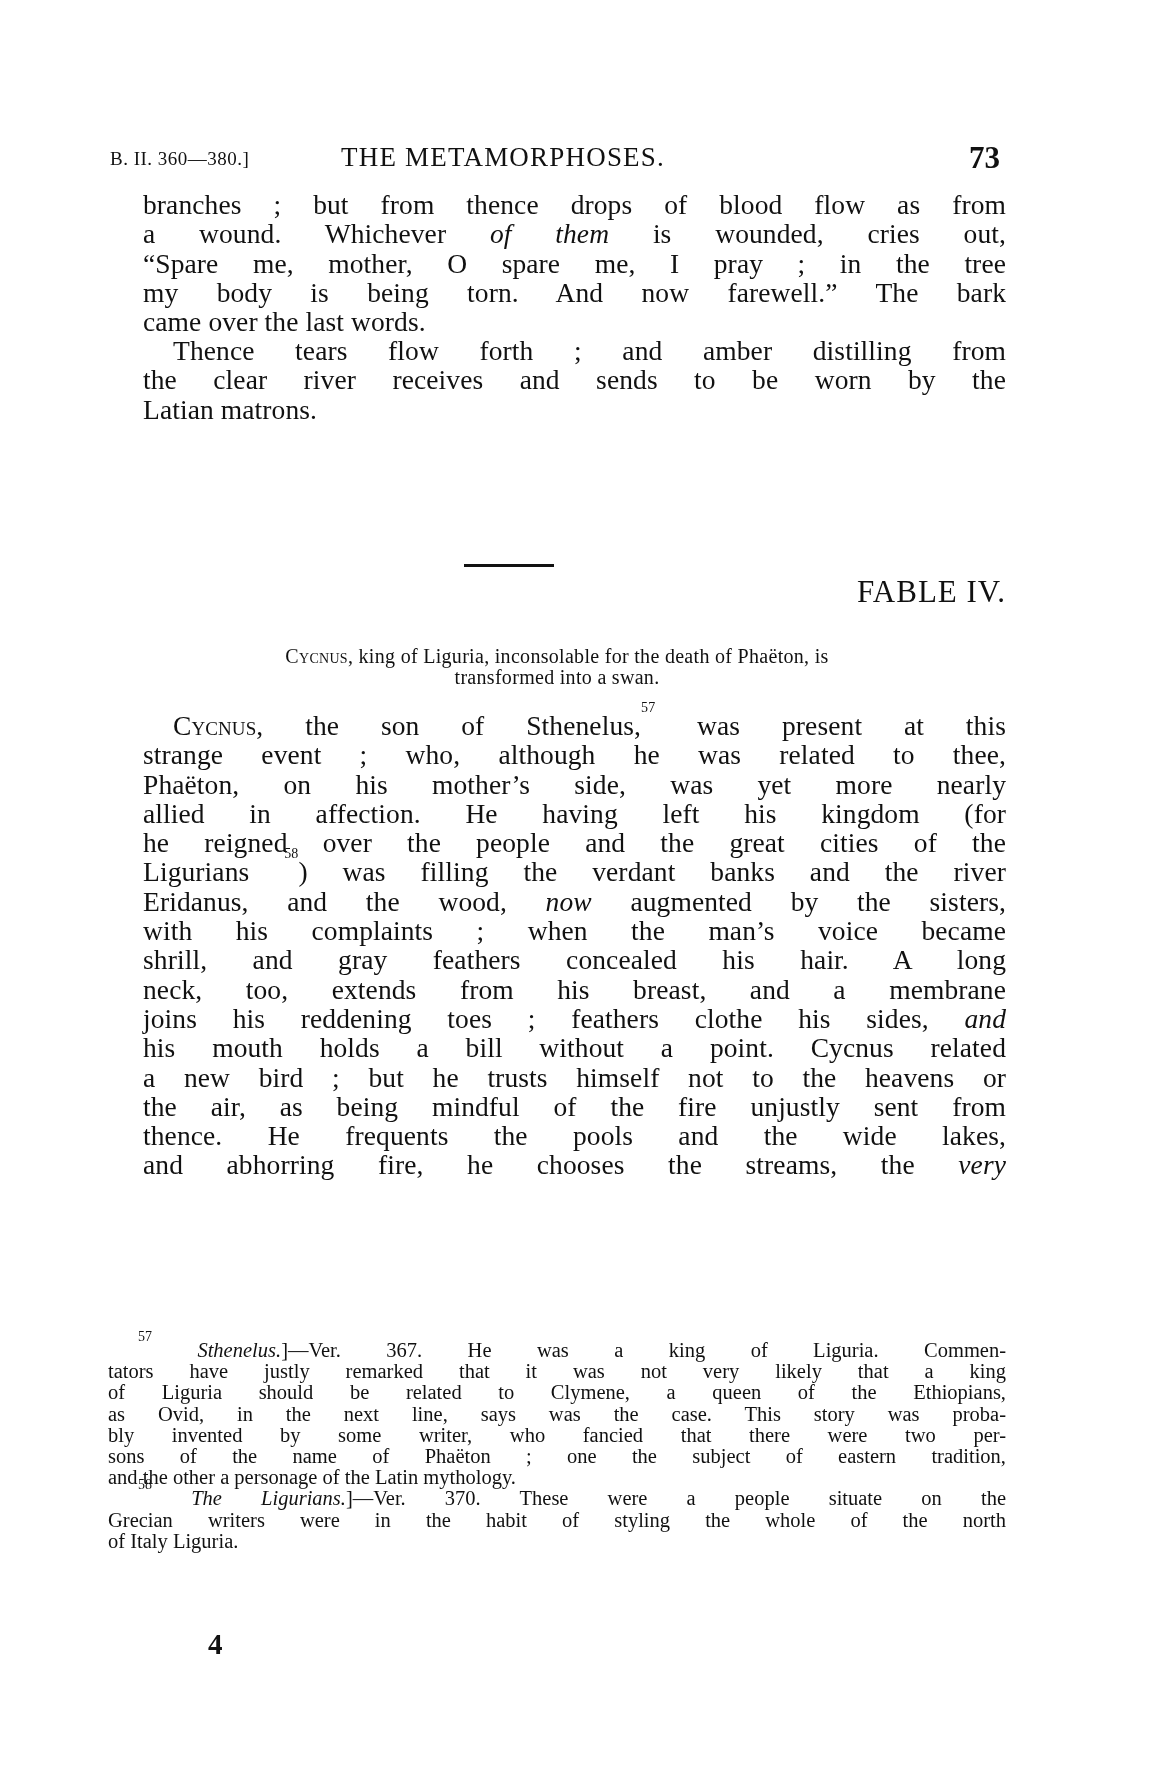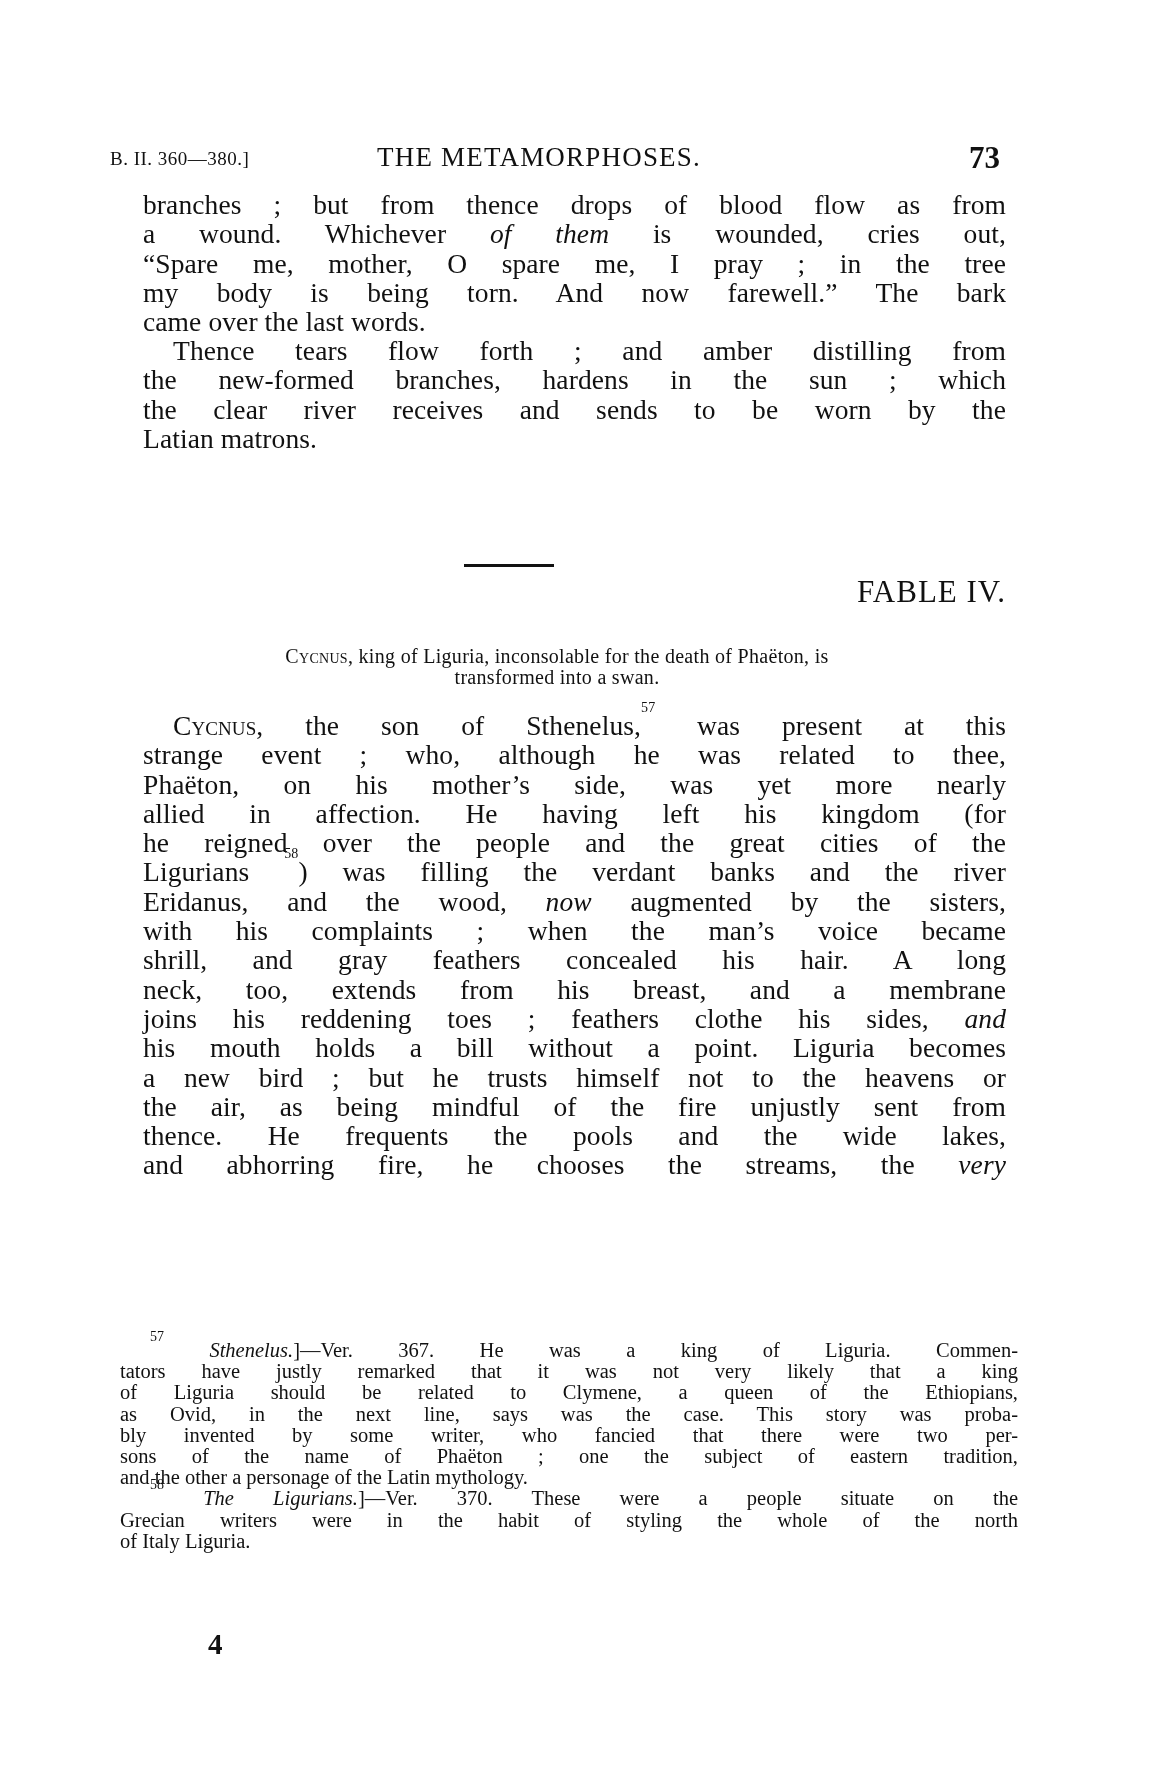--- a/index.html
+++ b/index.html
@@ -35,21 +35,20 @@
       font-size: 19px;
       letter-spacing: 0.5px;
       font-variant: small-caps;
     }
     .rh-title {
       position: absolute;
       left: 233px;
       top: 6px;
       font-size: 27px;
       letter-spacing: 1.2px;
-      margin-left: 36px;
     }
     .rh-folio {
       position: absolute;
       right: 6px;
       top: 4px;
       font-size: 31px;
       font-weight: bold;
     }
     .para {
       position: absolute;
@@ -103,21 +102,21 @@
       top: 646px;
       left: 0;
       width: 898px;
       font-size: 20px;
       line-height: 21px;
       text-align: center;
       letter-spacing: 0.3px;
     }
     .notes {
       position: absolute;
-      left: 12px;
+      left: 0;
       width: 898px;
       font-size: 20.5px;
       line-height: 21.2px;
     }
     .notes .line {
       display: block;
       text-align: justify;
       text-align-last: justify;
       white-space: nowrap;
     }
@@ -144,21 +143,20 @@
   <div class="para" style="top:190px;">
     <span class="line">branches ; but from thence drops of blood flow as from</span>
     <span class="line"><span>a wound. Whichever</span> <em>of them</em> <span>is wounded, cries out,</span></span>
     <span class="line">“Spare me, mother, O spare me, I pray ; in the tree</span>
     <span class="line">my body is being torn. And now farewell.” The bark</span>
     <span class="line last">came over the last words.</span>
   </div>
 
   <div class="para" style="top:336px;">
     <span class="line indent">Thence tears flow forth ; and amber distilling from</span>
-    <span class="line">the new-formed branches, hardens in the sun ; which</span>
     <span class="line">the clear river receives and sends to be worn by the</span>
     <span class="line last">Latian matrons.</span>
   </div>
 
   <div class="rule"></div>
 
   <div class="fable-title">FABLE IV.</div>
 
   <div class="argument">
     <span class="sc">Cycnus</span><span>, king of Liguria, inconsolable for the death of Phaëton, is</span><br>
@@ -170,21 +168,21 @@
     <span class="line">strange event ; who, although he was related to thee,</span>
     <span class="line">Phaëton, on his mother’s side, was yet more nearly</span>
     <span class="line">allied in affection. He having left his kingdom (for</span>
     <span class="line">he reigned over the people and the great cities of the</span>
     <span class="line"><span>Ligurians</span> <sup>58</sup><span>) was filling the verdant banks and the river</span></span>
     <span class="line"><span>Eridanus, and the wood,</span> <em>now</em> <span>augmented by the sisters,</span></span>
     <span class="line">with his complaints ; when the man’s voice became</span>
     <span class="line">shrill, and gray feathers concealed his hair. A long</span>
     <span class="line">neck, too, extends from his breast, and a membrane</span>
     <span class="line"><span>joins his reddening toes ; feathers clothe his sides,</span> <em>and</em></span>
-    <span class="line">his mouth holds a bill without a point. Liguria becomes</span>
+    <span class="line">his mouth holds a bill without a point. Cycnus related</span>
     <span class="line">a new bird ; but he trusts himself not to the heavens or</span>
     <span class="line">the air, as being mindful of the fire unjustly sent from</span>
     <span class="line">thence. He frequents the pools and the wide lakes,</span>
     <span class="line"><span>and abhorring fire, he chooses the streams, the</span> <em>very</em></span>
   </div>
 
   <div class="notes" style="top:1340px;">
     <span class="line indent"><sup>57</sup> <em>Sthenelus.</em><span>]—Ver. 367. He was a king of Liguria. Commen-</span></span>
     <span class="line">tators have justly remarked that it was not very likely that a king</span>
     <span class="line">of Liguria should be related to Clymene, a queen of the Ethiopians,</span>

